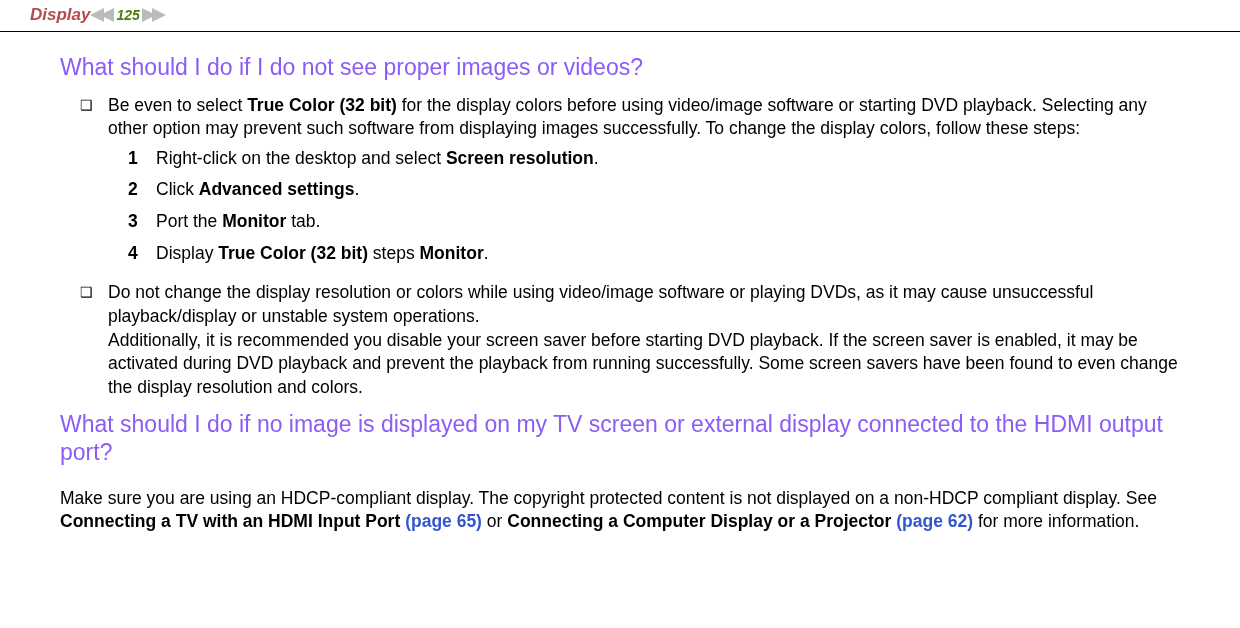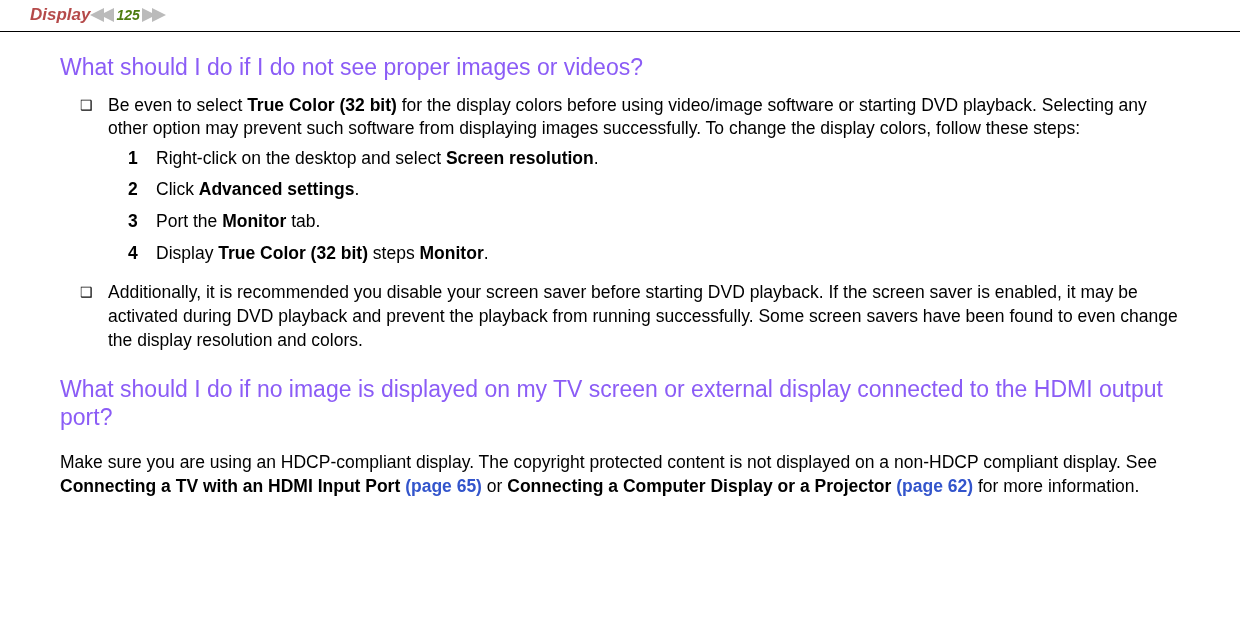--- a/index.html
+++ b/index.html
@@ -101,21 +101,21 @@
       flex: 1;
     }
     .bold {
       font-weight: bold;
     }
     .body-para {
       padding-left: 0px;
       margin-top: 20px;
     }
     .second-heading {
-      margin-top: 24px;
+      margin-top: 12px;
     }
     .link {
       color: #3355cc;
       font-weight: bold;
     }
   </style>
 </head>
 <body>
 
 <div class="header">
@@ -159,20 +159,21 @@
           <div class="step-num">4</div>
           <div class="step-text"><span>Display </span><span class="bold">True Color (32 bit)</span><span> steps </span><span class="bold">Monitor</span><span>.</span></div>
         </div>
       </div>
     </div>
   </div>
 
   <div class="bullet-item">
     <div class="bullet-marker">❑</div>
     <div class="bullet-text">
+      <div>Do not change the display resolution or colors while using video/image software or playing DVDs, as it may cause unsuccessful playback/display or unstable system operations.</div>
       <div>Additionally, it is recommended you disable your screen saver before starting DVD playback. If the screen saver is enabled, it may be activated during DVD playback and prevent the playback from running successfully. Some screen savers have been found to even change the display resolution and colors.</div>
     </div>
   </div>
 
   <h2 class="section-heading second-heading">What should I do if no image is displayed on my TV screen or external display connected to the HDMI output port?</h2>
 
   <div class="body-para">
     <span>Make sure you are using an HDCP-compliant display. The copyright protected content is not displayed on a non-HDCP compliant display. See </span><span class="bold">Connecting a TV with an HDMI Input Port </span><span class="link">(page 65)</span><span> or </span><span class="bold">Connecting a Computer Display or a Projector </span><span class="link">(page 62)</span><span> for more information.</span>
   </div>
 

